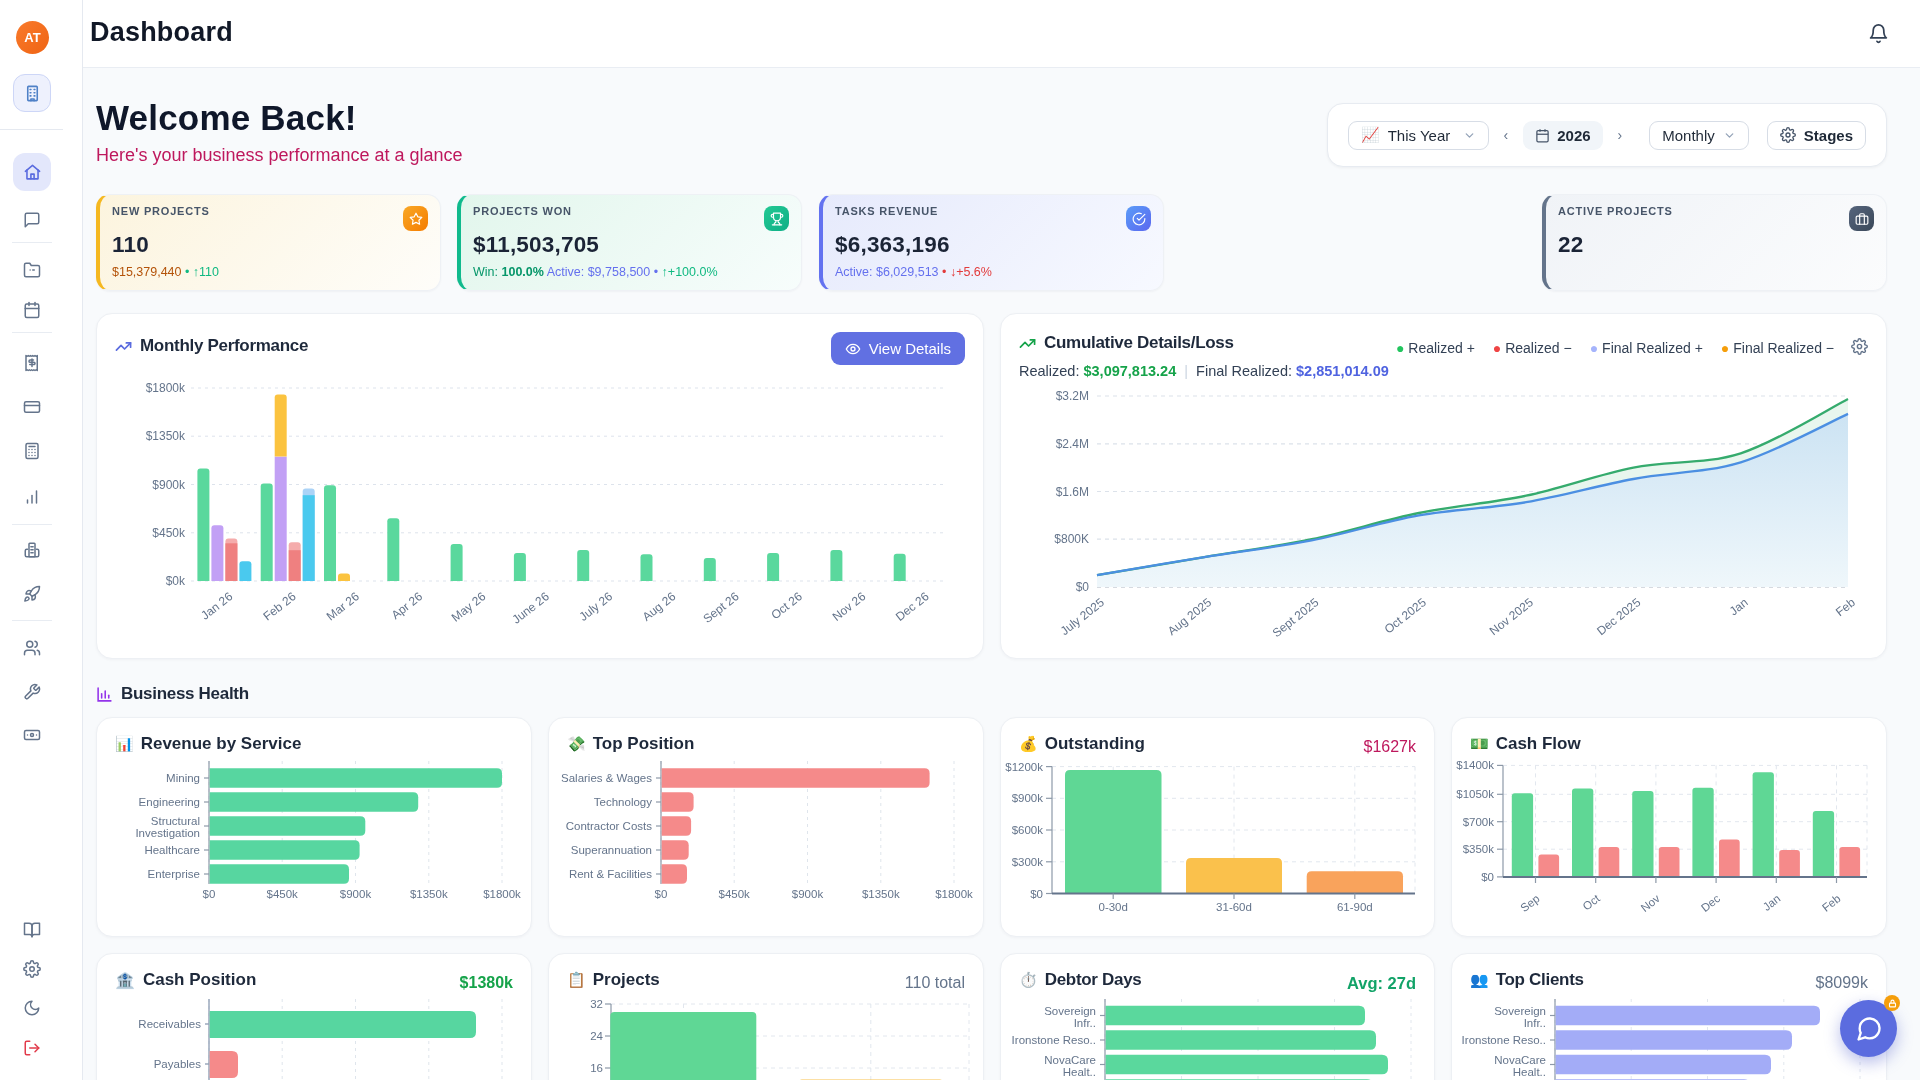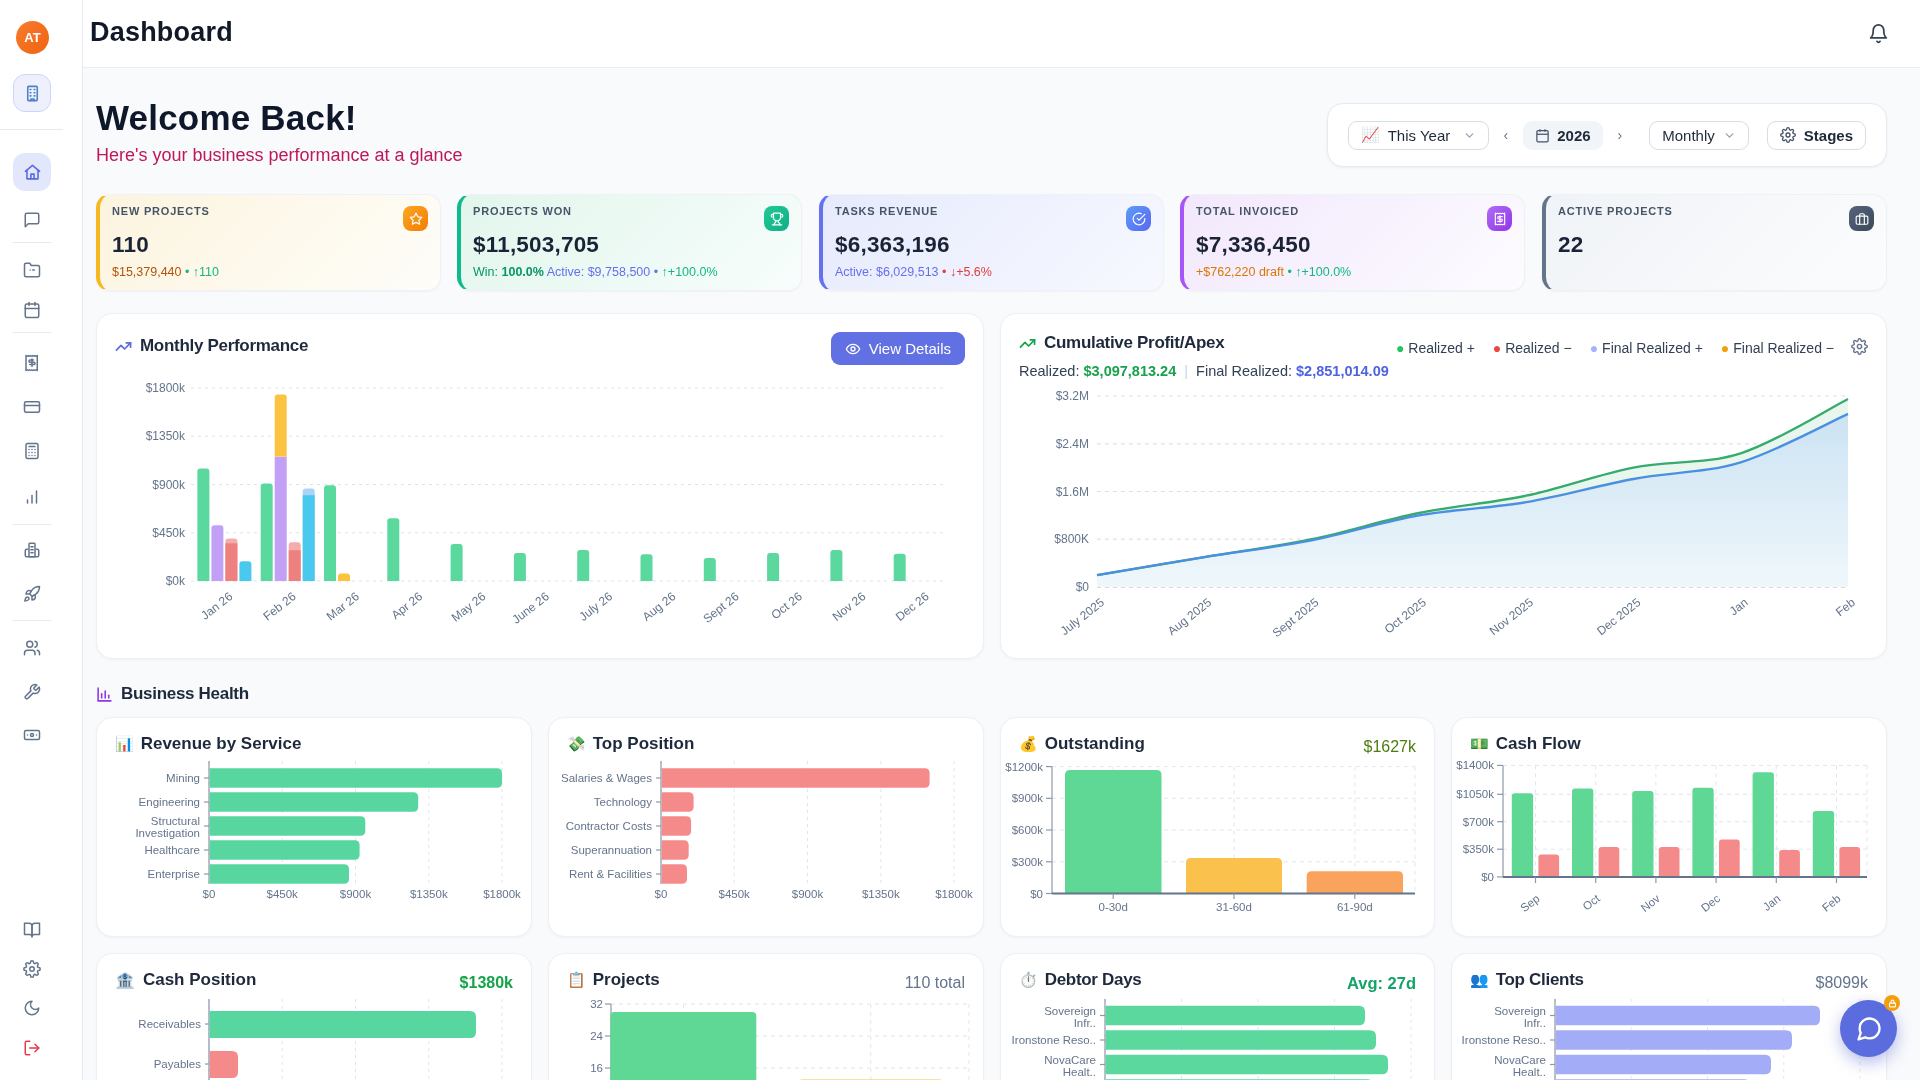--- a/index.html
+++ b/index.html
@@ -122,32 +122,20 @@
   <div class="stat" style="left:755px; border-left-color:#6372f0; background:linear-gradient(135deg,#e6eafc 0%,#f7f9ff 100%);">
     <div class="t">TASKS REVENUE</div>
     <div class="ic" style="background:linear-gradient(135deg,#5a9cf8,#5b67ef);">
         <svg width="14" height="14" viewBox="0 0 24 24" fill="none" stroke="#fff" stroke-width="2" stroke-linecap="round" stroke-linejoin="round">
           <path d="M22 11.08V12a10 10 0 1 1-5.93-9.14"></path>
           <polyline points="22 4 12 14.01 9 11.01"></polyline>
         </svg>
       </div>
     <div class="v">$6,363,196</div>
     <div class="s"><span style="color:#6470ee;">Active: $6,029,513</span> <span style="color:#e23b3b;">• ↓+5.6%</span></div>
-  </div>
-  <div class="stat" style="left:1116px; border-left-color:#a855f7; background:linear-gradient(135deg,#f2e8fc 0%,#fdfbff 100%);">
-    <div class="t">TOTAL INVOICED</div>
-    <div class="ic" style="background:linear-gradient(135deg,#b06cf5,#9333ea);">
-        <svg width="14" height="14" viewBox="0 0 24 24" fill="none" stroke="#fff" stroke-width="2" stroke-linecap="round" stroke-linejoin="round">
-          <path d="M4 2v20l2-1 2 1 2-1 2 1 2-1 2 1 2-1 2 1V2l-2 1-2-1-2 1-2-1-2 1-2-1-2 1Z"></path>
-          <path d="M16 8h-6a2 2 0 1 0 0 4h4a2 2 0 1 1 0 4H8"></path>
-          <path d="M12 17.5v-11"></path>
-        </svg>
-      </div>
-    <div class="v">$7,336,450</div>
-    <div class="s"><span style="color:#d97706;">+$762,220 draft</span> <span style="color:#10b981;">• ↑+100.0%</span></div>
   </div>
   <div class="stat" style="left:1478px; border-left-color:#64748b; background:linear-gradient(135deg,#f0f3f7 0%,#fbfcfd 100%);">
     <div class="t">ACTIVE PROJECTS</div>
     <div class="ic" style="background:linear-gradient(135deg,#56657d,#3a4859);">
         <svg width="14" height="14" viewBox="0 0 24 24" fill="none" stroke="#fff" stroke-width="2" stroke-linecap="round" stroke-linejoin="round">
           <rect x="2" y="7" width="20" height="14" rx="2"></rect>
           <path d="M16 21V5a2 2 0 0 0-2-2h-4a2 2 0 0 0-2 2v16"></path>
         </svg>
       </div>
     <div class="v">22</div>
@@ -216,21 +204,21 @@
 <text x="832.7" y="224" text-anchor="end" class="axis" transform="rotate(-38 832.7 224)">Dec 26</text>
       </svg>
   </div>
 
   <div class="card" id="cumulative" style="left:936px; top:245px; width:887px; height:346px;">
     <div style="position:absolute;left:18px;top:19px;display:flex;align-items:center;gap:8px;">
       <svg width="17" height="17" viewBox="0 0 24 24" fill="none" stroke="#16a34a" stroke-width="2.4" stroke-linecap="round" stroke-linejoin="round">
           <polyline points="22 7 13.5 15.5 8.5 10.5 2 17"></polyline>
           <polyline points="16 7 22 7 22 13"></polyline>
         </svg>
-      <span class="ctitle">Cumulative Profit/Apex</span>
+      <span class="ctitle">Cumulative Details/Loss</span>
     </div>
     <div style="position:absolute;left:18px;top:49px;font-size:14.5px;color:#334155;">Realized: <b style="color:#16a34a;">$3,097,813.24</b> <span style="color:#cbd5e1;">&nbsp;|&nbsp;</span> Final Realized: <b style="color:#4f63e0;">$2,851,014.09</b></div>
     <div style="position:absolute;right:52px;top:26px;display:flex;gap:18px;font-size:14px;color:#334155;">
       <span><span style="color:#22c55e;">●</span> Realized +</span>
       <span><span style="color:#ef4444;">●</span> Realized −</span>
       <span><span style="color:#a5b4fc;">●</span> Final Realized +</span>
       <span><span style="color:#f59e0b;">●</span> Final Realized −</span>
     </div>
     <svg style="position:absolute;right:18px;top:24px;" width="17" height="17" viewBox="0 0 24 24" fill="none" stroke="#64748b" stroke-width="2" stroke-linecap="round" stroke-linejoin="round">
         <circle cx="12" cy="12" r="3"></circle>
@@ -345,21 +333,21 @@
 <text x="258.5" y="180" text-anchor="middle" class="axis2">$900k</text>
 <text x="331.8" y="180" text-anchor="middle" class="axis2">$1350k</text>
 <text x="405.0" y="180" text-anchor="middle" class="axis2">$1800k</text>
       </svg>
     </div>
   <div class="card" id="mc3" style="left:936px; top:649px; width:435px; height:220px;">
       <div style="position:absolute;left:18px;top:16px;display:flex;align-items:center;gap:7px;">
         <span style="font-size:15px;">💰</span>
         <span style="font-size:17px;font-weight:800;color:#1e293b;">Outstanding</span>
       </div>
-      <div style="position:absolute;right:18px;top:20px;font-size:16px;color:#4d7c0f;">$1627k</div>
+      <div style="position:absolute;right:18px;top:20px;font-size:16px;color:#be185d;">$1627k</div>
       <svg width="435" height="220" viewBox="0 0 435 220" style="position:absolute;left:0;top:0;">
         <line x1="51" y1="48.6" x2="414" y2="48.6" stroke="#e2e7ee" stroke-width="1" stroke-dasharray="4 4"></line>
 <line x1="45" y1="48.6" x2="51" y2="48.6" stroke="#8d99a8" stroke-width="1.2"></line>
 <text x="42" y="52.6" text-anchor="end" class="axis2">$1200k</text>
 <line x1="51" y1="80.3" x2="414" y2="80.3" stroke="#e2e7ee" stroke-width="1" stroke-dasharray="4 4"></line>
 <line x1="45" y1="80.3" x2="51" y2="80.3" stroke="#8d99a8" stroke-width="1.2"></line>
 <text x="42" y="84.3" text-anchor="end" class="axis2">$900k</text>
 <line x1="51" y1="112.0" x2="414" y2="112.0" stroke="#e2e7ee" stroke-width="1" stroke-dasharray="4 4"></line>
 <line x1="45" y1="112.0" x2="51" y2="112.0" stroke="#8d99a8" stroke-width="1.2"></line>
 <text x="42" y="116.0" text-anchor="end" class="axis2">$600k</text>

